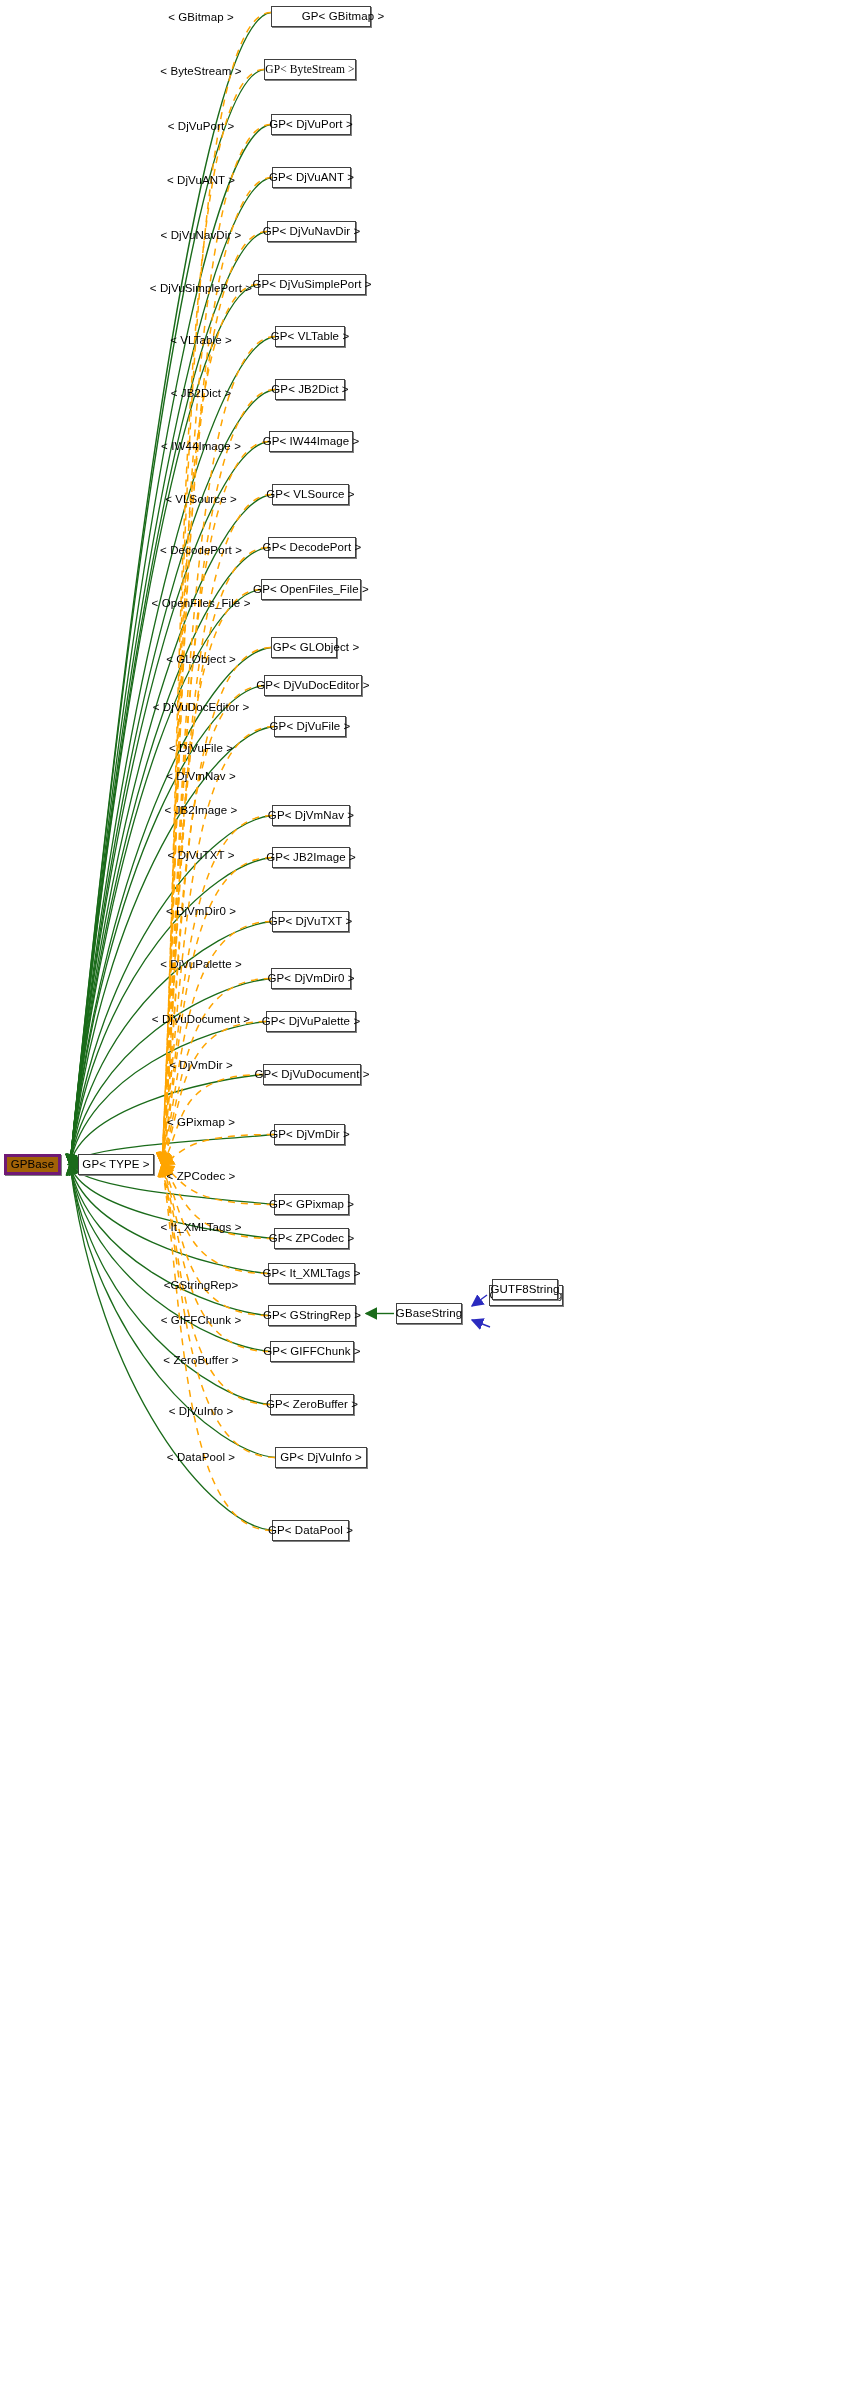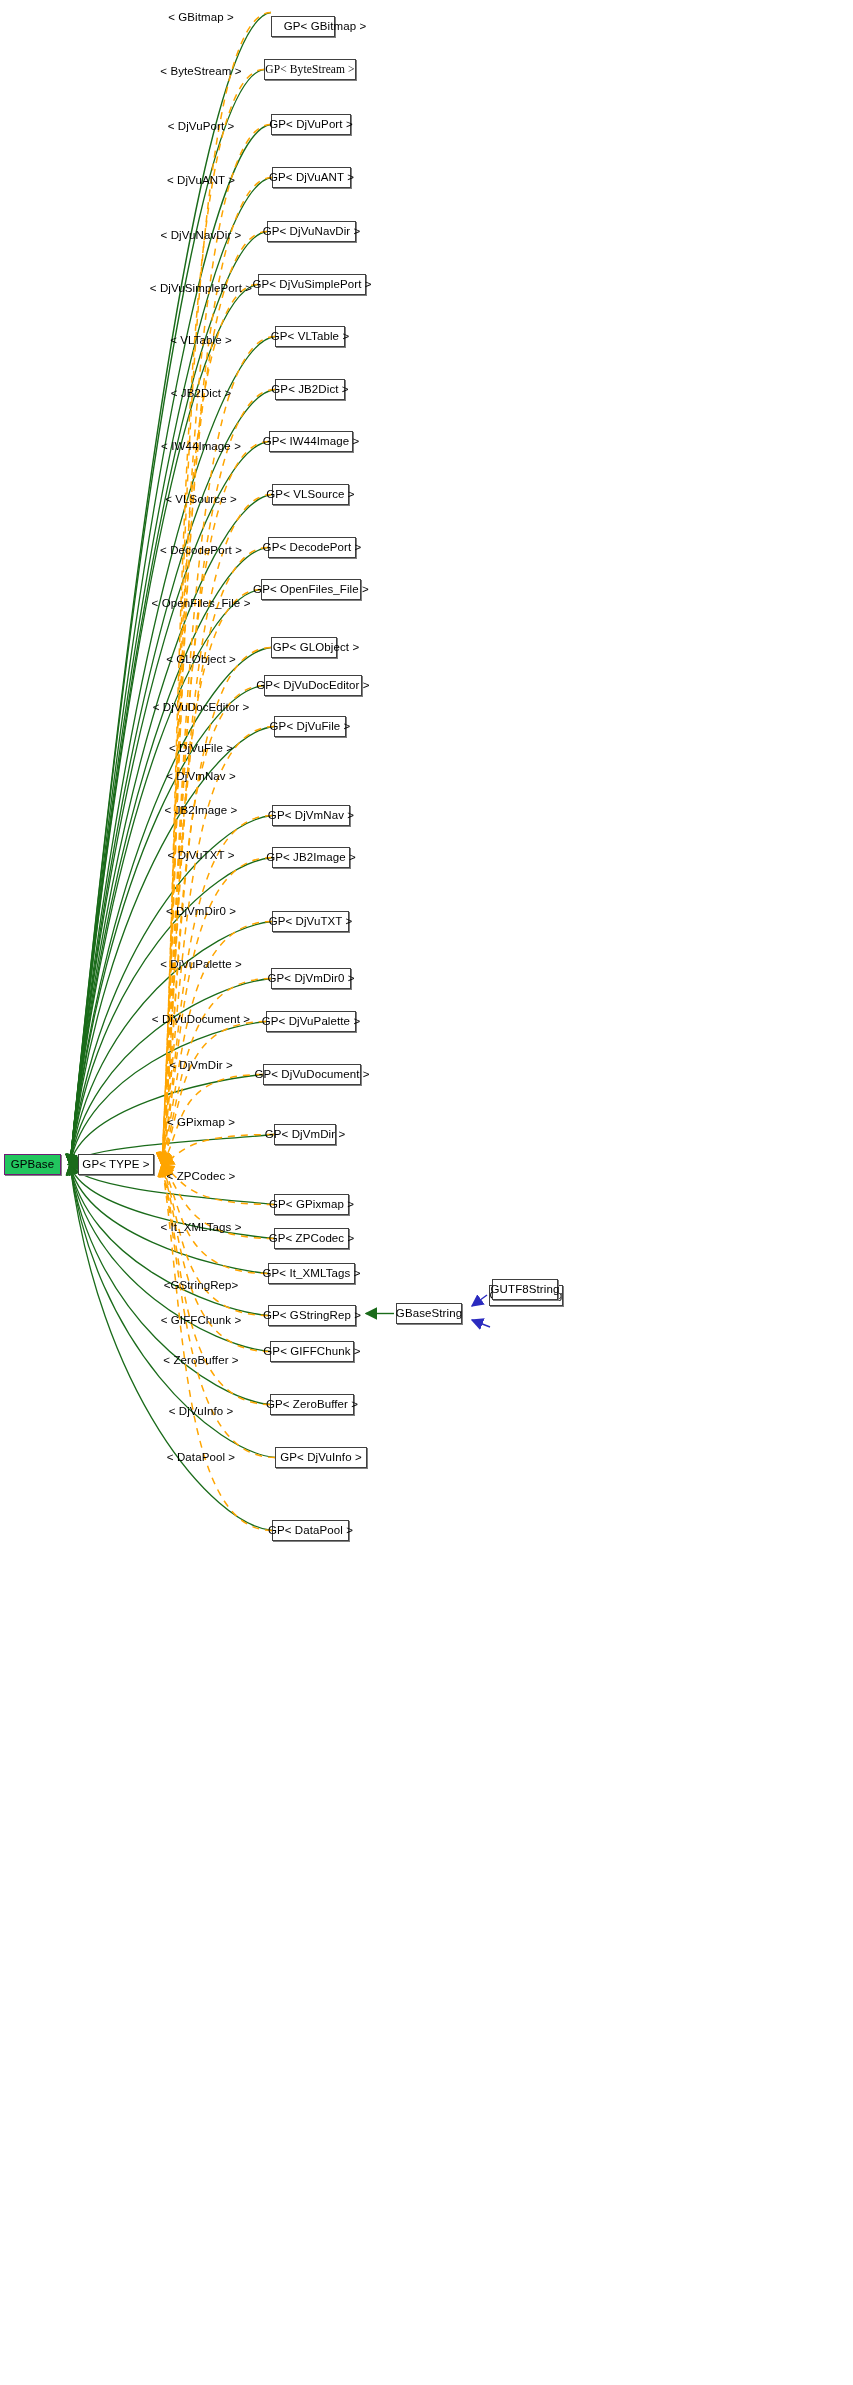--- a/index.html
+++ b/index.html
@@ -15,21 +15,21 @@
     font-size:11.5px;
     line-height:1;
     display:flex;
     align-items:center;
     justify-content:center;
     white-space:nowrap;
     height:21px;
     box-shadow:1px 1px 0 0 #808080;
     letter-spacing:0.1px;
   }
-  .node.root{background:#22c55e;border:1px solid #701a75;}
+  .node.root{background:#a16207;border:3px solid #701a75;}
   .node.plain{background:#ffffff;}
   .edgelabel{
     position:absolute;
     font-size:11.5px;
     color:#000000;
     white-space:nowrap;
     transform:translate(-50%,-50%);
     letter-spacing:0.1px;
   }
 </style>
@@ -117,42 +117,42 @@
 
     <line x1="78" y1="1164.5" x2="68" y2="1164.5" stroke="#1a6b1a" stroke-width="1.4" marker-end="url(#greenArrow)"></line>
 
     <line x1="394" y1="1313.5" x2="366" y2="1313.5" stroke="#1a6b1a" stroke-width="1.4" marker-end="url(#greenArrow)"></line>
 
     <line x1="487" y1="1295" x2="472" y2="1306" stroke="#2b2bbf" stroke-width="1.4" marker-end="url(#blueArrow)"></line>
     <line x1="490" y1="1327" x2="472" y2="1320" stroke="#2b2bbf" stroke-width="1.4" marker-end="url(#blueArrow)"></line>
   </svg>
 
   <div id="nodes">
-      <div class="node plain" style="left: 271px; top: 16px; width: 64px; padding-left: 44px;">GP&lt; GBitmap &gt;</div>
+      <div class="node plain" style="left: 271px; top: 6px; width: 100px; padding-left: 44px;">GP&lt; GBitmap &gt;</div>
       <div class="node plain" style="left: 264px; top: 59px; width: 92px; font-family: Liberation Serif, serif;">GP&lt; ByteStream &gt;</div>
       <div class="node plain" style="left: 271px; top: 114px; width: 80px;">GP&lt; DjVuPort &gt;</div>
       <div class="node plain" style="left: 272px; top: 167px; width: 79px;">GP&lt; DjVuANT &gt;</div>
       <div class="node plain" style="left: 267px; top: 221px; width: 89px;">GP&lt; DjVuNavDir &gt;</div>
       <div class="node plain" style="left: 258px; top: 274px; width: 108px;">GP&lt; DjVuSimplePort &gt;</div>
       <div class="node plain" style="left: 275px; top: 326px; width: 70px;">GP&lt; VLTable &gt;</div>
       <div class="node plain" style="left: 275px; top: 379px; width: 70px;">GP&lt; JB2Dict &gt;</div>
       <div class="node plain" style="left: 269px; top: 431px; width: 84px;">GP&lt; IW44Image &gt;</div>
       <div class="node plain" style="left: 272px; top: 484px; width: 77px;">GP&lt; VLSource &gt;</div>
       <div class="node plain" style="left: 268px; top: 537px; width: 88px;">GP&lt; DecodePort &gt;</div>
       <div class="node plain" style="left: 261px; top: 579px; width: 100px;">GP&lt; OpenFiles_File &gt;</div>
       <div class="node plain" style="left: 271px; top: 637px; width: 66px; padding-left: 24px;">GP&lt; GLObject &gt;</div>
       <div class="node plain" style="left: 264px; top: 675px; width: 98px;">GP&lt; DjVuDocEditor &gt;</div>
       <div class="node plain" style="left: 274px; top: 716px; width: 72px;">GP&lt; DjVuFile &gt;</div>
       <div class="node plain" style="left: 272px; top: 805px; width: 78px;">GP&lt; DjVmNav &gt;</div>
       <div class="node plain" style="left: 272px; top: 847px; width: 78px;">GP&lt; JB2Image &gt;</div>
       <div class="node plain" style="left: 272px; top: 911px; width: 77px;">GP&lt; DjVuTXT &gt;</div>
       <div class="node plain" style="left: 271px; top: 968px; width: 80px;">GP&lt; DjVmDir0 &gt;</div>
       <div class="node plain" style="left: 266px; top: 1011px; width: 90px;">GP&lt; DjVuPalette &gt;</div>
       <div class="node plain" style="left: 263px; top: 1064px; width: 98px;">GP&lt; DjVuDocument &gt;</div>
-      <div class="node plain" style="left: 274px; top: 1124px; width: 62px;">GP&lt; DjVmDir &gt;</div>
+      <div class="node plain" style="left: 274px; top: 1124px; width: 71px;">GP&lt; DjVmDir &gt;</div>
       <div class="node plain" style="left: 274px; top: 1194px; width: 75px;">GP&lt; GPixmap &gt;</div>
       <div class="node plain" style="left: 274px; top: 1228px; width: 75px;">GP&lt; ZPCodec &gt;</div>
       <div class="node plain" style="left: 268px; top: 1263px; width: 87px;">GP&lt; It_XMLTags &gt;</div>
       <div class="node plain" style="left: 268px; top: 1305px; width: 88px;">GP&lt; GStringRep &gt;</div>
       <div class="node plain" style="left: 270px; top: 1341px; width: 84px;">GP&lt; GIFFChunk &gt;</div>
       <div class="node plain" style="left: 270px; top: 1394px; width: 84px;">GP&lt; ZeroBuffer &gt;</div>
       <div class="node plain" style="left: 275px; top: 1447px; width: 92px;">GP&lt; DjVuInfo &gt;</div>
       <div class="node plain" style="left: 272px; top: 1520px; width: 77px;">GP&lt; DataPool &gt;</div>
     </div>
 

